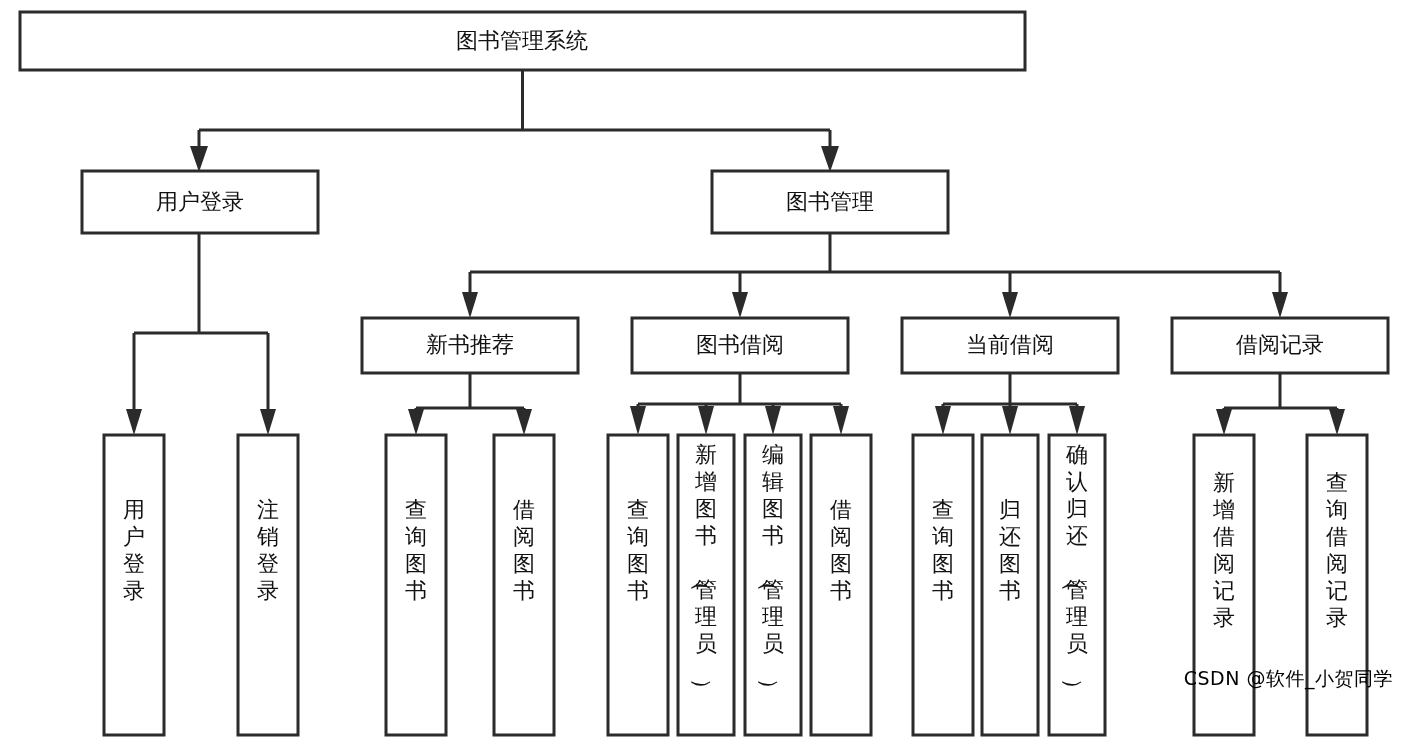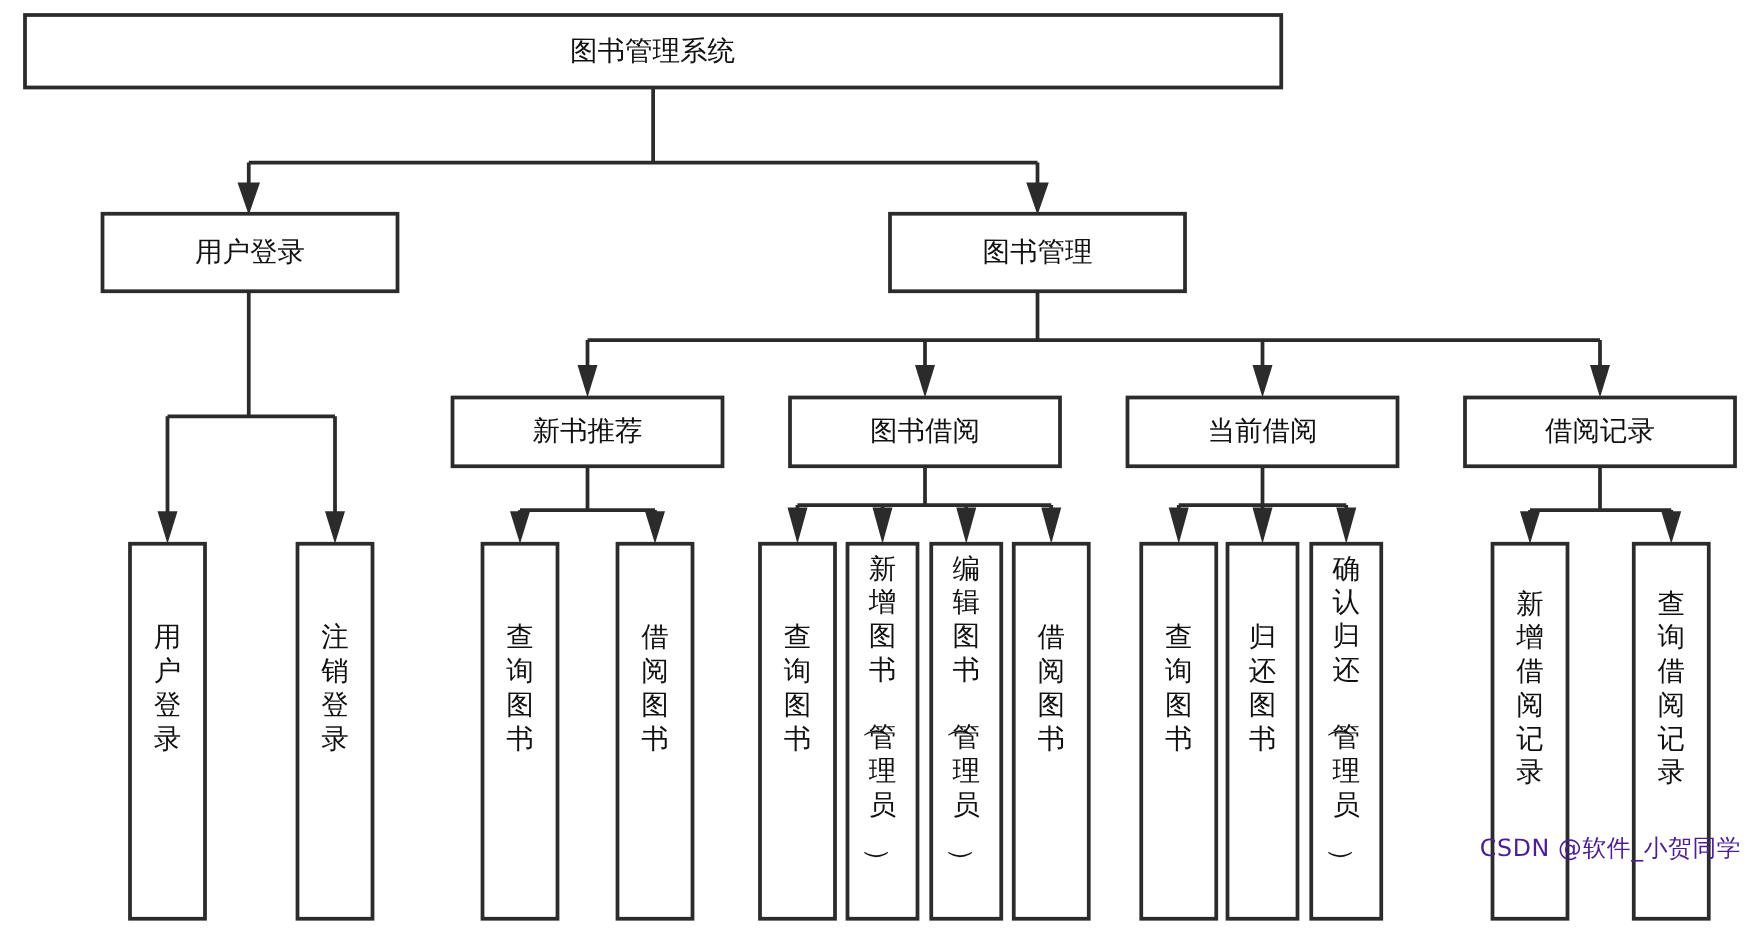--- a/index.html
+++ b/index.html
@@ -53,21 +53,21 @@
     font-family: "DejaVu Sans", "Liberation Sans", sans-serif;
     font-size: 22px;
     text-anchor: middle;
   }
   .watermark {
     position: absolute;
     right: 12px;
     bottom: 6px;
     font-family: "DejaVu Sans", "Liberation Sans", sans-serif;
     font-size: 19px;
-    color: #4c1d95;
+    color: #000000;
     white-space: nowrap;
     letter-spacing: 0.5px;
     pointer-events: none;
   }
 </style>
 </head>
 <body>
 
 <div id="diagram-root">
 

